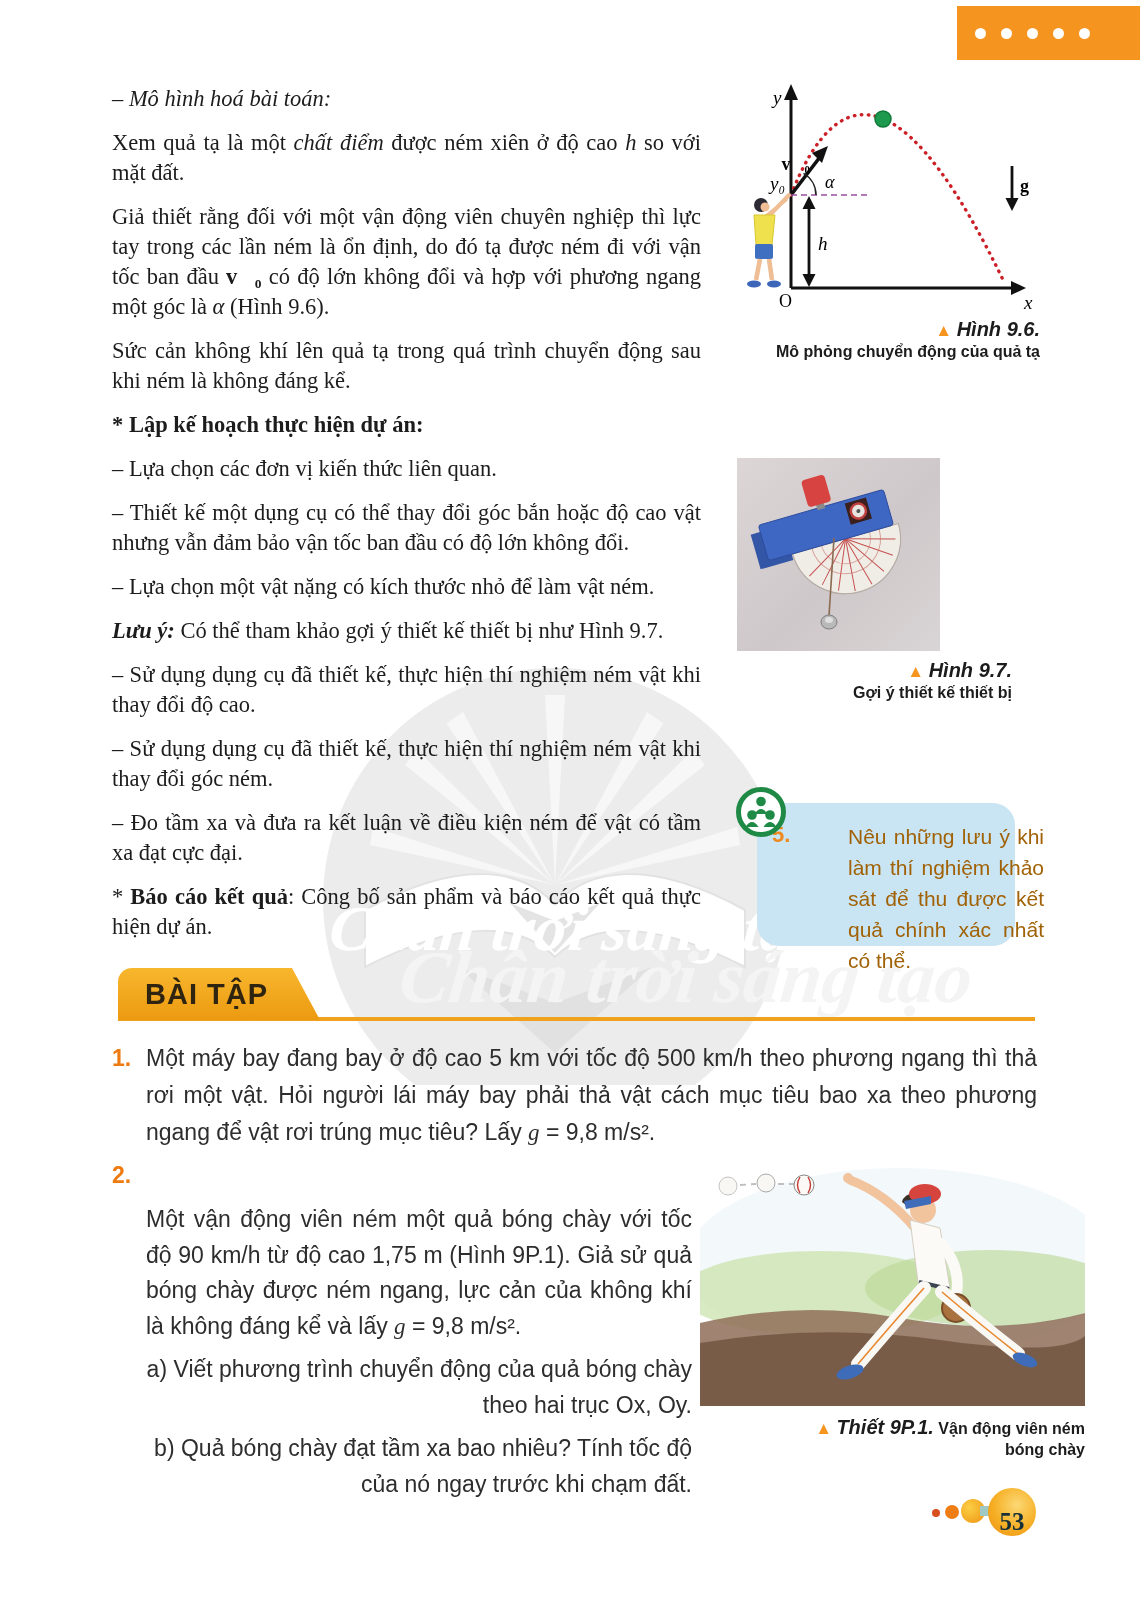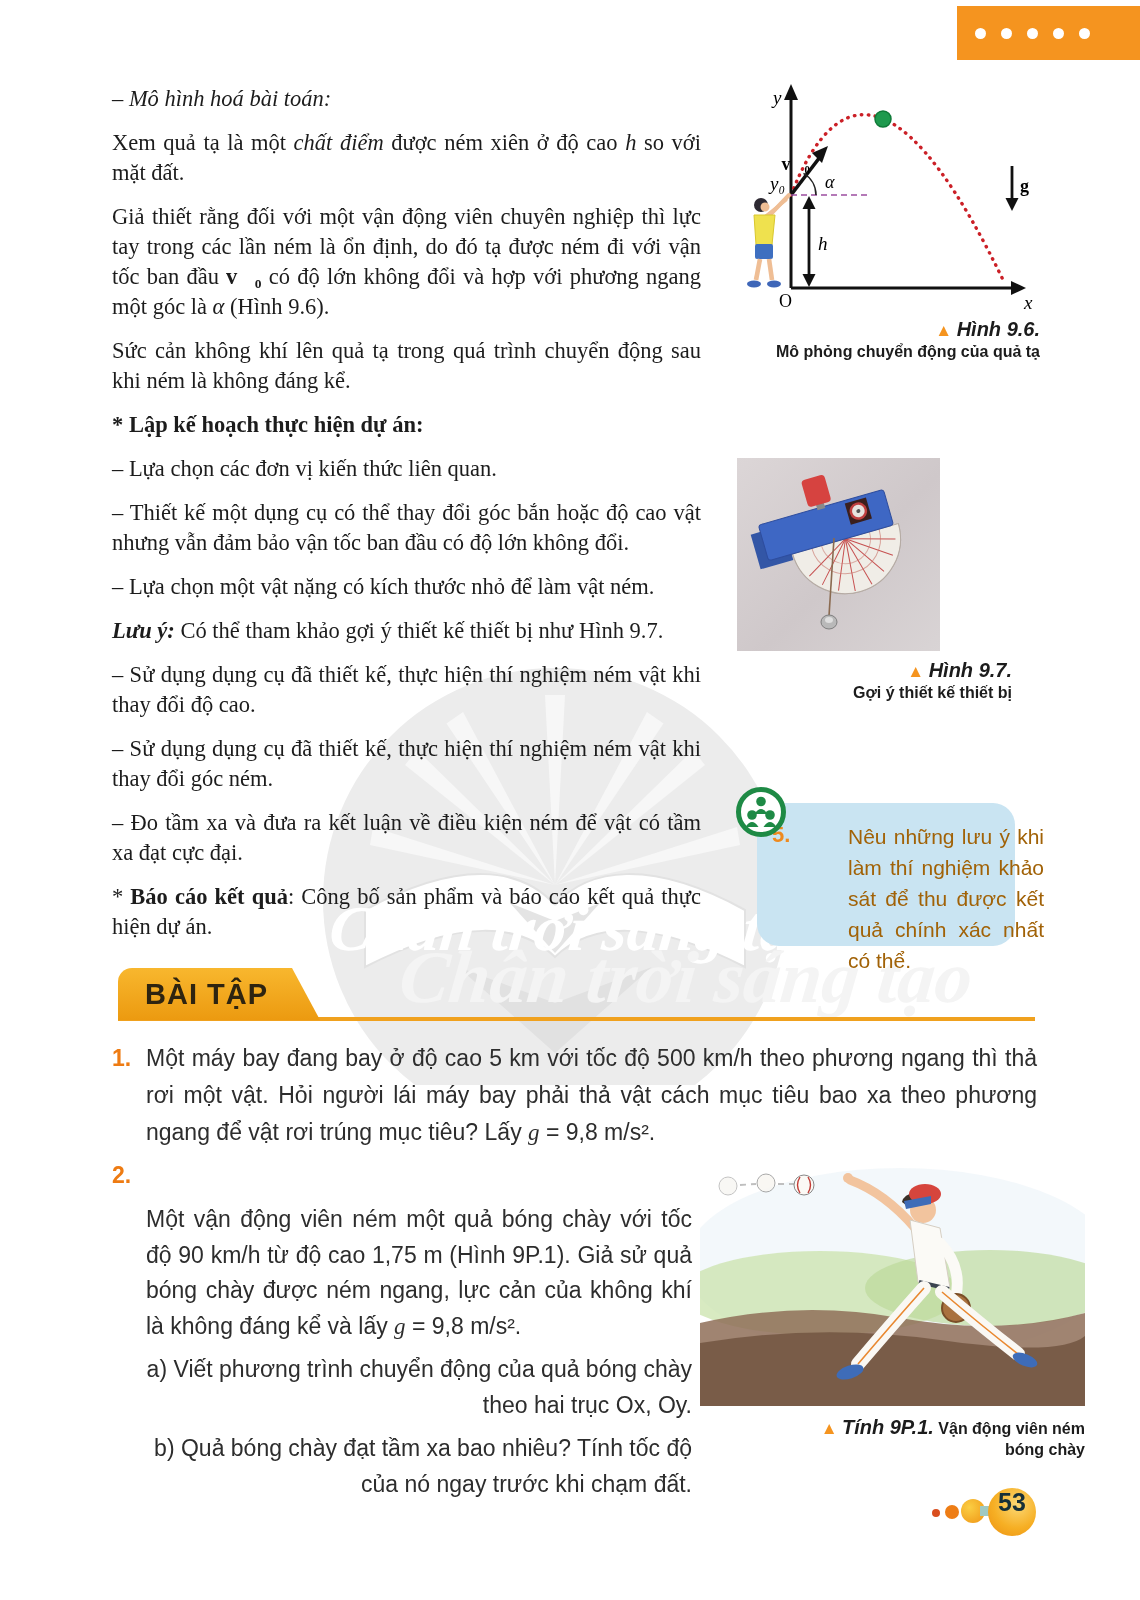--- a/index.html
+++ b/index.html
@@ -70,22 +70,22 @@
 
   
   .badge{z-index:2;}
   .badge .d1{left:932px;top:1509px;width:8px;height:8px;border-radius:50%;background:#D94E1E;}
   .badge .d2{left:945px;top:1505px;width:14px;height:14px;border-radius:50%;background:#EE7D15;}
   .badge .d3{left:961px;top:1499px;width:24px;height:24px;border-radius:50%;
              background:radial-gradient(circle at 35% 35%,#FBCE43,#EF9414);}
   .badge .link{left:980px;top:1506px;width:16px;height:10px;background:#9FC9C2;}
   .badge .big{left:988px;top:1488px;width:48px;height:48px;border-radius:50%;
               background:radial-gradient(circle at 60% 35%,#FBD875,#F6AF24 55%,#EC8E10);
-              display:flex;align-items:flex-start;justify-content:center;
-              font-family:Liberation Sans, sans-serif;font-weight:bold;font-size:25px;color:#173038;}
+              display:flex;align-items:flex-end;justify-content:center;
+              font-family:Liberation Serif, serif;font-weight:bold;font-size:25px;color:#173038;}
 </style>
 </head>
 <body>
 
 <div class="page">
 
   <svg class="abs emblem" width="490" height="430" viewBox="0 0 490 430">
     <circle cx="245" cy="245" r="232" fill="#ECECEC"></circle>
     <g fill="#F7F7F7">
       <polygon points="245,230 235,40 255,40"></polygon>
@@ -286,21 +286,21 @@
         <path d="M224,140 Q192,176 158,216" fill="none" stroke="#FAF8F4" stroke-width="14" stroke-linecap="round"></path>
         <path d="M224,140 Q192,176 158,216" fill="none" stroke="#E98830" stroke-width="1.6"></path>
         <path d="M242,144 Q282,178 318,206" fill="none" stroke="#FAF8F4" stroke-width="14" stroke-linecap="round"></path>
         <path d="M242,144 Q282,178 318,206" fill="none" stroke="#E98830" stroke-width="1.6"></path>
         <ellipse cx="150" cy="224" rx="14" ry="6.5" fill="#3E6CB8" transform="rotate(-18 150 224)"></ellipse>
         <ellipse cx="325" cy="212" rx="13" ry="6" fill="#3E6CB8" transform="rotate(22 325 212)"></ellipse>
       </g>
     </svg>
     <div class="figcap">
       <div><span class="tri">▲</span>
-      <span class="ttl">Tính 9P.1.</span><span class="sub" style="display:inline;"> Vận động viên ném</span></div>
+      <span class="ttl">Thiết 9P.1.</span><span class="sub" style="display:inline;"> Vận động viên ném</span></div>
       <div class="sub">bóng chày</div>
     </div>
   </div>
 
   <div class="badge">
     <div class="abs d1"></div>
     <div class="abs d2"></div>
     <div class="abs d3"></div>
     <div class="abs link"></div>
     <div class="abs big">

